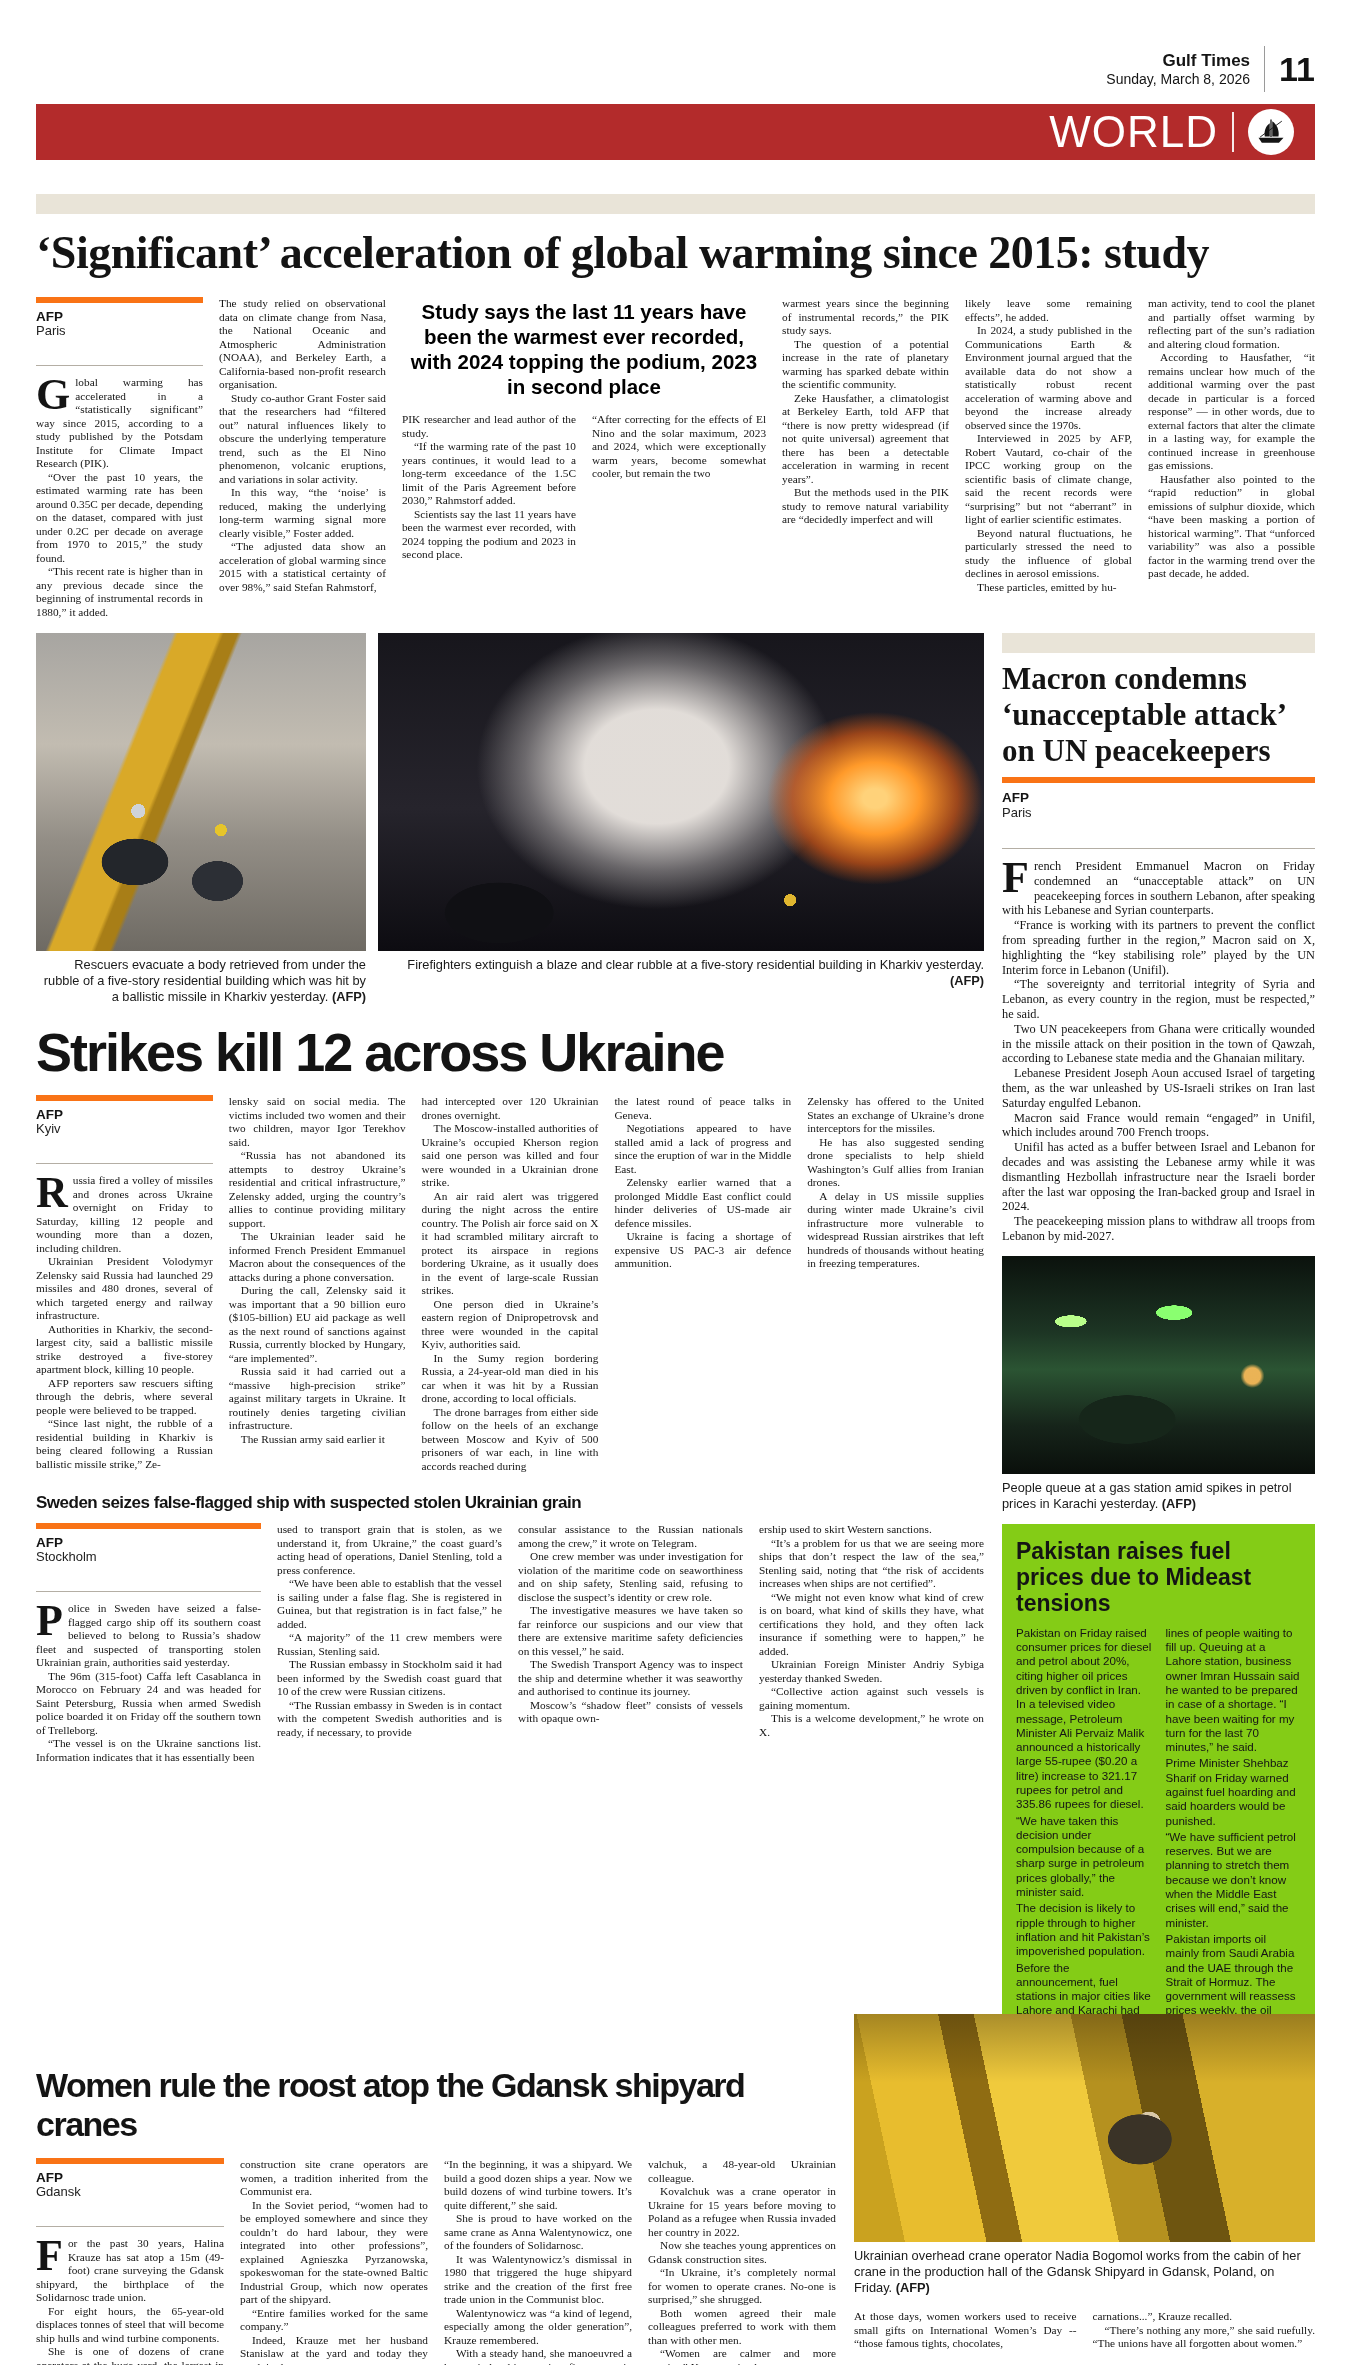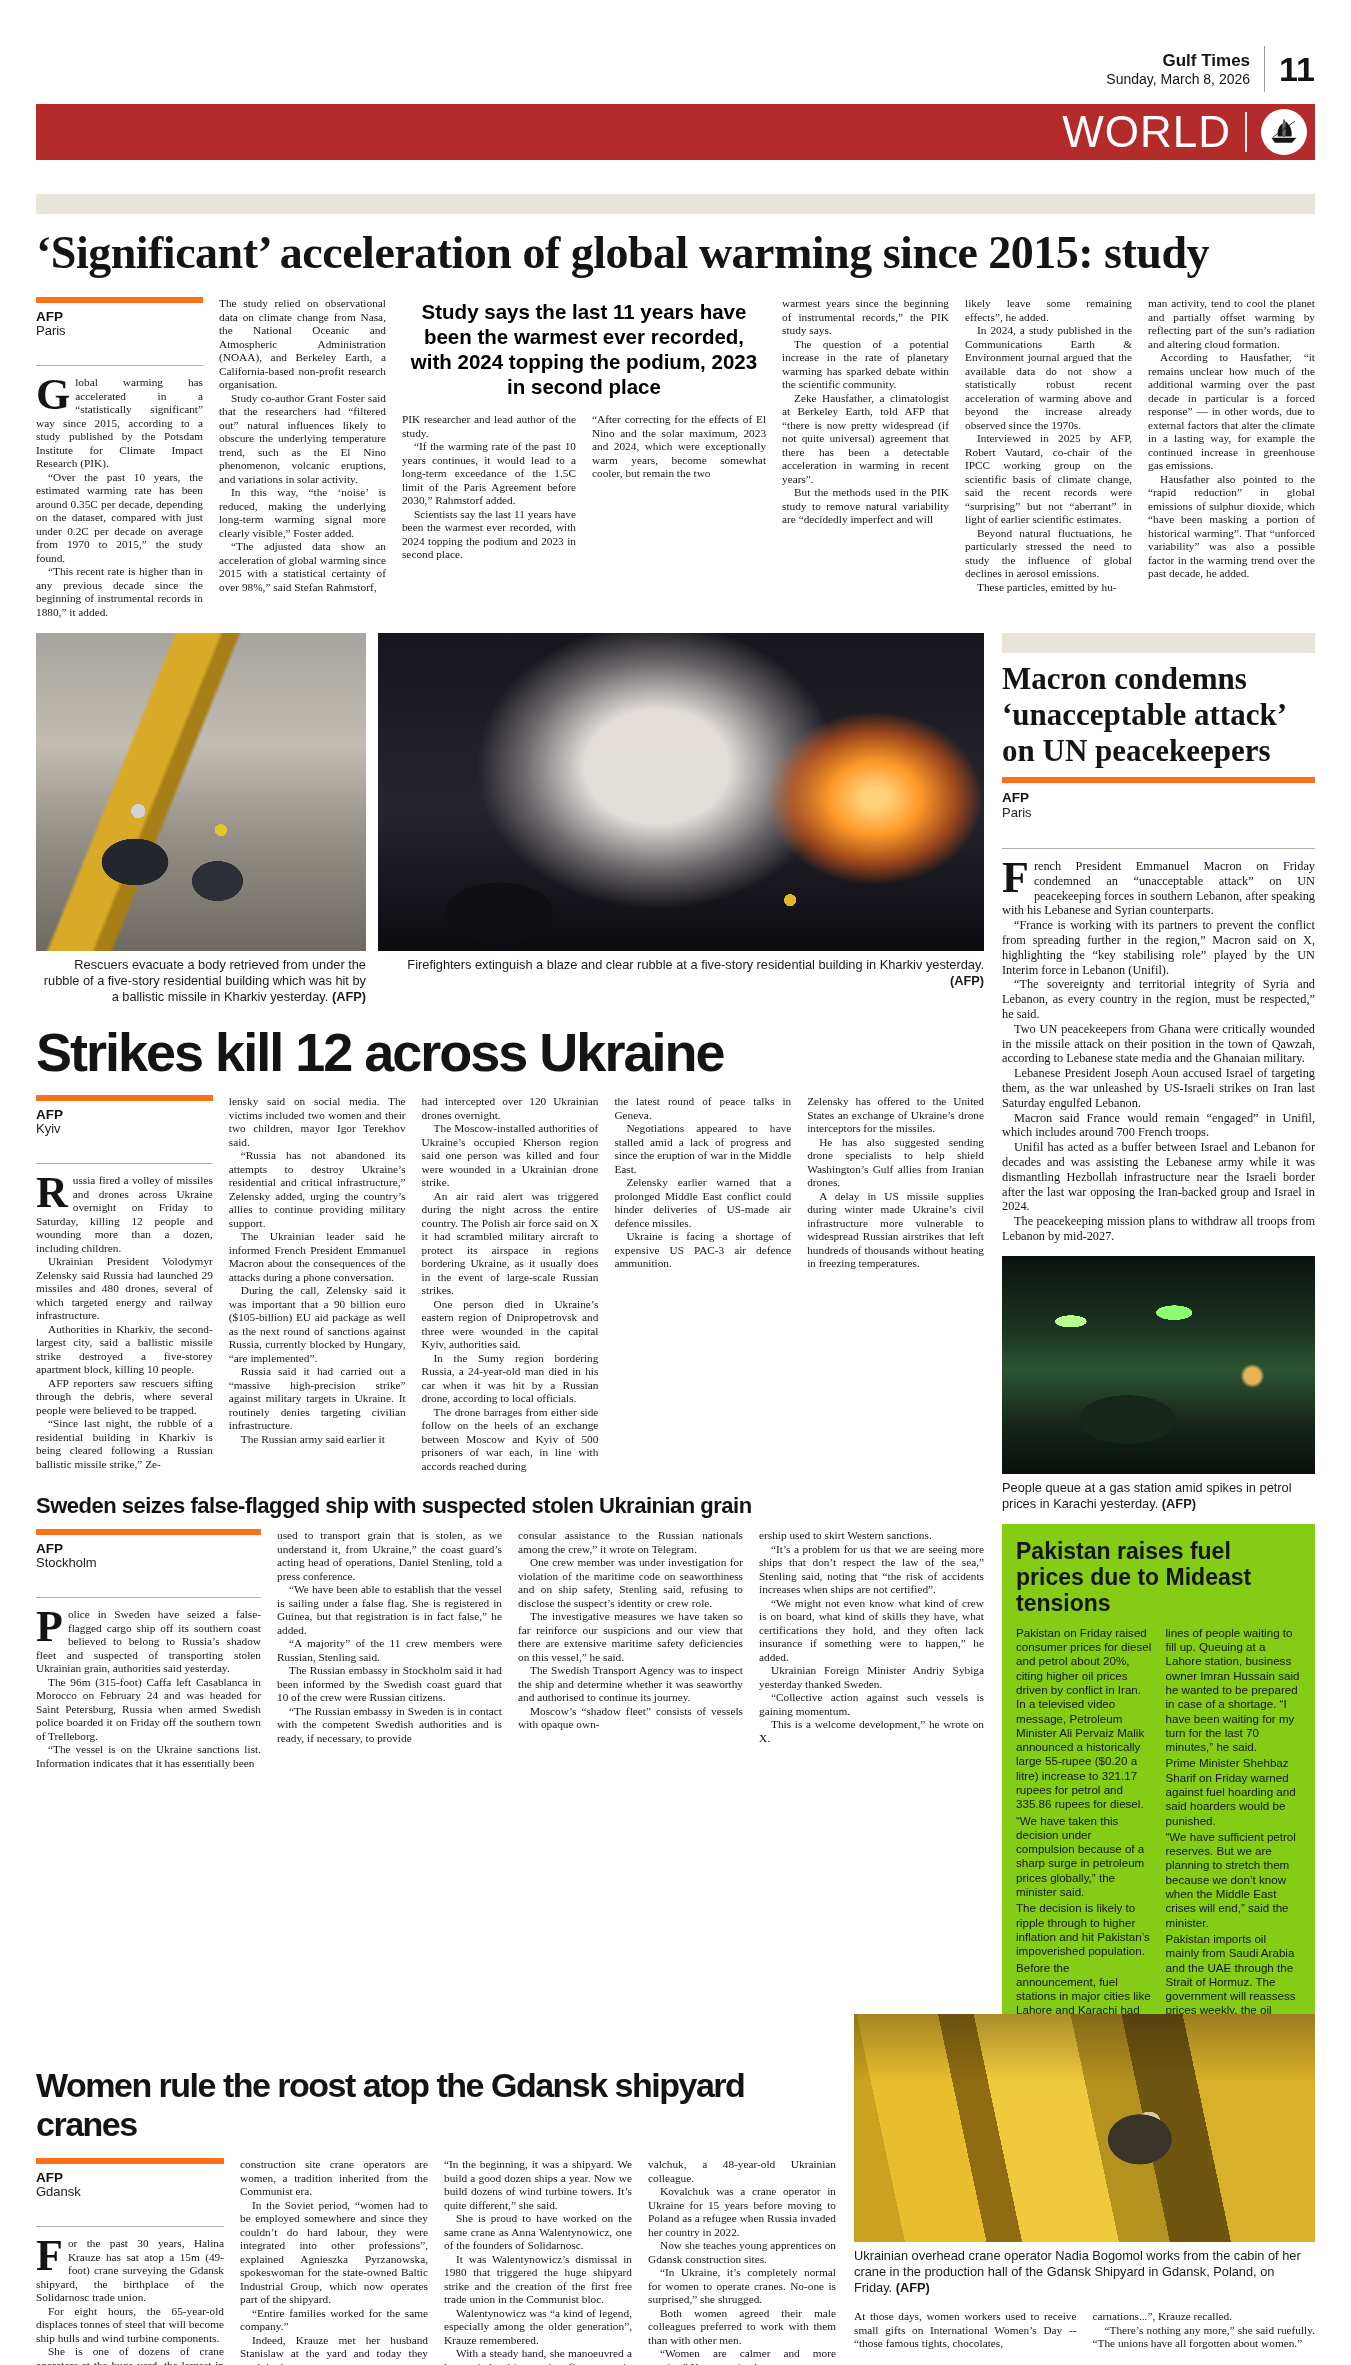--- a/index.html
+++ b/index.html
@@ -9,21 +9,21 @@
 
   
   .masthead { display:flex; justify-content:flex-end; align-items:center; gap:14px; height:58px; }
   .mast-text { text-align:right; font-family:"Liberation Sans",sans-serif; }
   .paper-name { font-size:17px; font-weight:bold; }
   .paper-date { font-size:14px; }
   .mast-divider { width:1px; height:46px; background:#9a9a9a; }
   .page-num { font-family:"Liberation Sans",sans-serif; font-size:34px; font-weight:bold; }
 
   
-  .banner { margin-top:6px; height:56px; background:#b32b2b; display:flex; align-items:center; justify-content:flex-end; padding-right:8px; gap:14px; }
+  .banner { margin-top:6px; height:56px; background:#b32b2b; display:flex; align-items:center; justify-content:flex-end; padding-right:21px; gap:14px; }
   .section-title { color:#fff; font-family:"Liberation Sans",sans-serif; font-size:44px; letter-spacing:1px; font-weight:normal; }
   .banner-sep { width:2px; height:40px; background:#fff; opacity:.9; }
   .logo-circle { width:46px; height:46px; border-radius:50%; background:#fff; display:flex; align-items:center; justify-content:center; }
 
   .kicker { height:20px; background:#e9e4d8; margin-top:34px; }
   .main-head { font-family:"Liberation Serif",serif; font-weight:bold; font-size:46px; letter-spacing:-0.5px; margin:12px 0 18px; }
 
   
   .row { display:flex; gap:16px; font-size:11.3px; line-height:13.5px; }
   .col { flex:1; min-width:0; }
@@ -71,21 +71,21 @@
     radial-gradient(20px 20px at 80% 55%, rgba(255,190,90,.9) 0 40%, rgba(0,0,0,0) 60%),
     radial-gradient(80px 40px at 40% 75%, #16261a 0 60%, rgba(0,0,0,0) 61%),
     linear-gradient(180deg,#0b120d 0%,#1d3524 35%,#2b5433 52%,#16241a 78%,#0a0f0b 100%); }
   .photo-crane { height:228px; background:
     radial-gradient(70px 55px at 62% 55%, #3a3327 0 45%, rgba(0,0,0,0) 46%),
     radial-gradient(26px 26px at 64% 48%, #d9c9a8 0 45%, rgba(0,0,0,0) 46%),
     linear-gradient(180deg, rgba(40,30,10,.35), rgba(0,0,0,0) 30%),
     linear-gradient(78deg,#caa21f 0 10%,#e8bd2e 10% 26%,#8f6c12 26% 33%,#f0ca3c 33% 52%,#b5911f 52% 62%,#6e5510 62% 74%,#d8b02a 74% 100%); }
 
   .strikes-head { font-family:"Liberation Sans",sans-serif; font-weight:bold; font-size:54px; letter-spacing:-2px; margin:16px 0 12px; }
-  .sweden-head { font-family:"Liberation Sans",sans-serif; font-weight:bold; font-size:22px; letter-spacing:-0.5px; margin:20px 0 10px; }
+  .sweden-head { font-family:"Liberation Sans",sans-serif; font-weight:bold; font-size:17px; letter-spacing:-0.5px; margin:20px 0 10px; }
 
   .rail .kicker { margin:0 0 8px 0; }
   .macron-head { font-family:"Liberation Serif",serif; font-weight:bold; font-size:31px; line-height:36px; margin:2px 0 8px; }
   .macron-text { font-size:12.3px; line-height:14.8px; }
   .fig-karachi { margin-top:12px; }
 
   .greybox { margin-top:12px; background:#84cc16; padding:14px 14px 12px; }
   .pak-head { font-family:"Liberation Sans",sans-serif; font-weight:bold; font-size:23px; line-height:26px; margin-bottom:10px; }
   .boxcols { display:flex; gap:14px; font-family:"Liberation Sans",sans-serif; font-size:11.6px; line-height:14.3px; }
   .boxcols > div { flex:1; min-width:0; }

